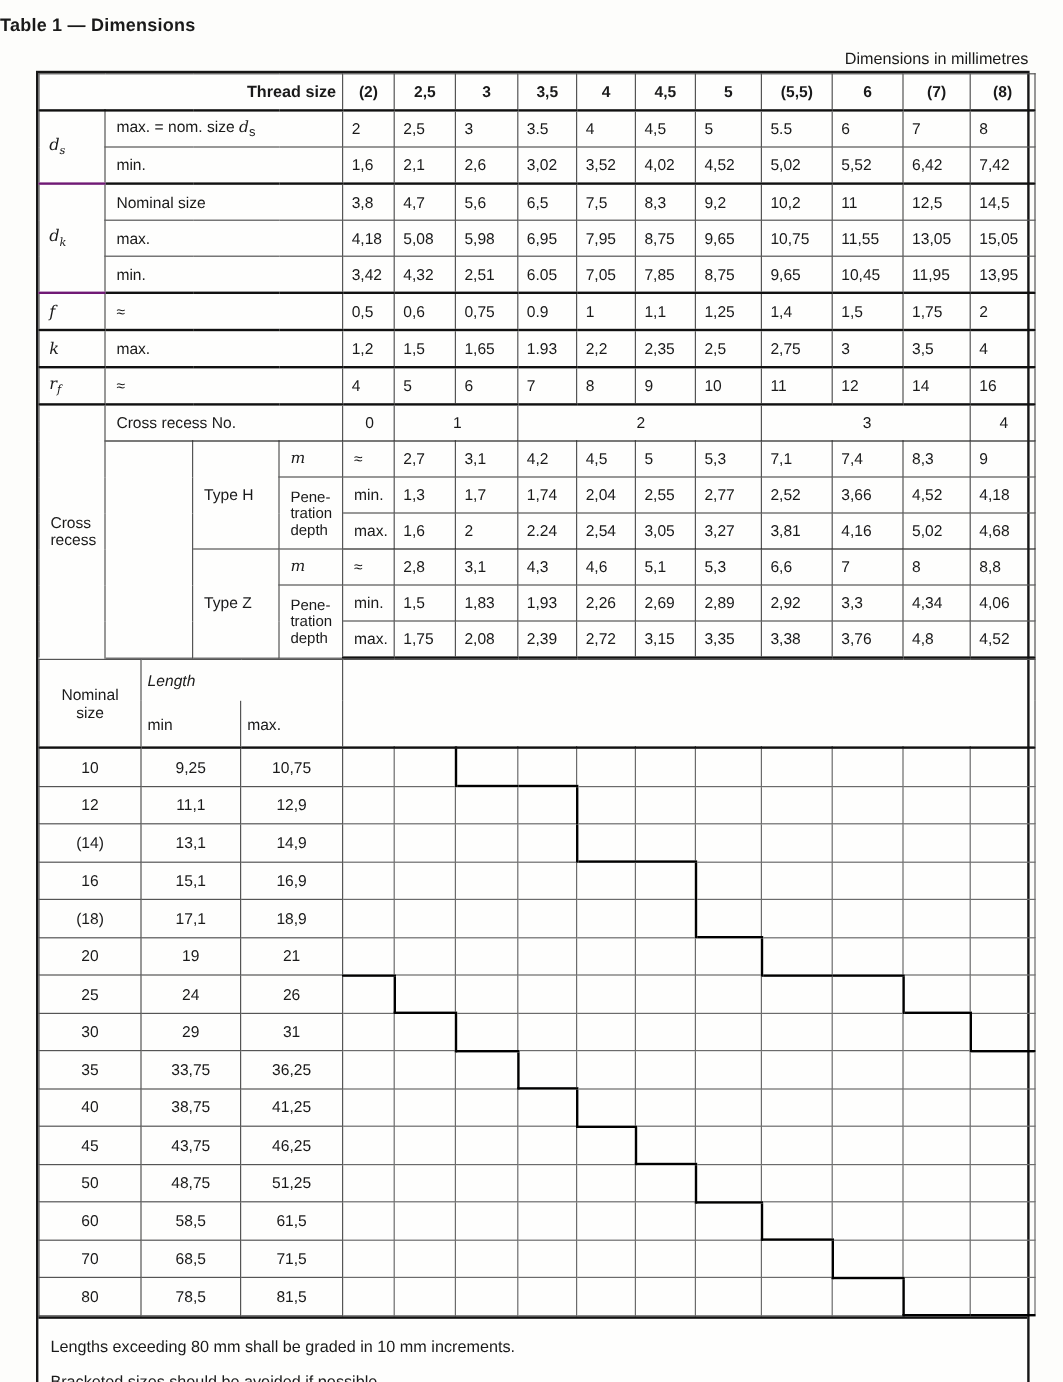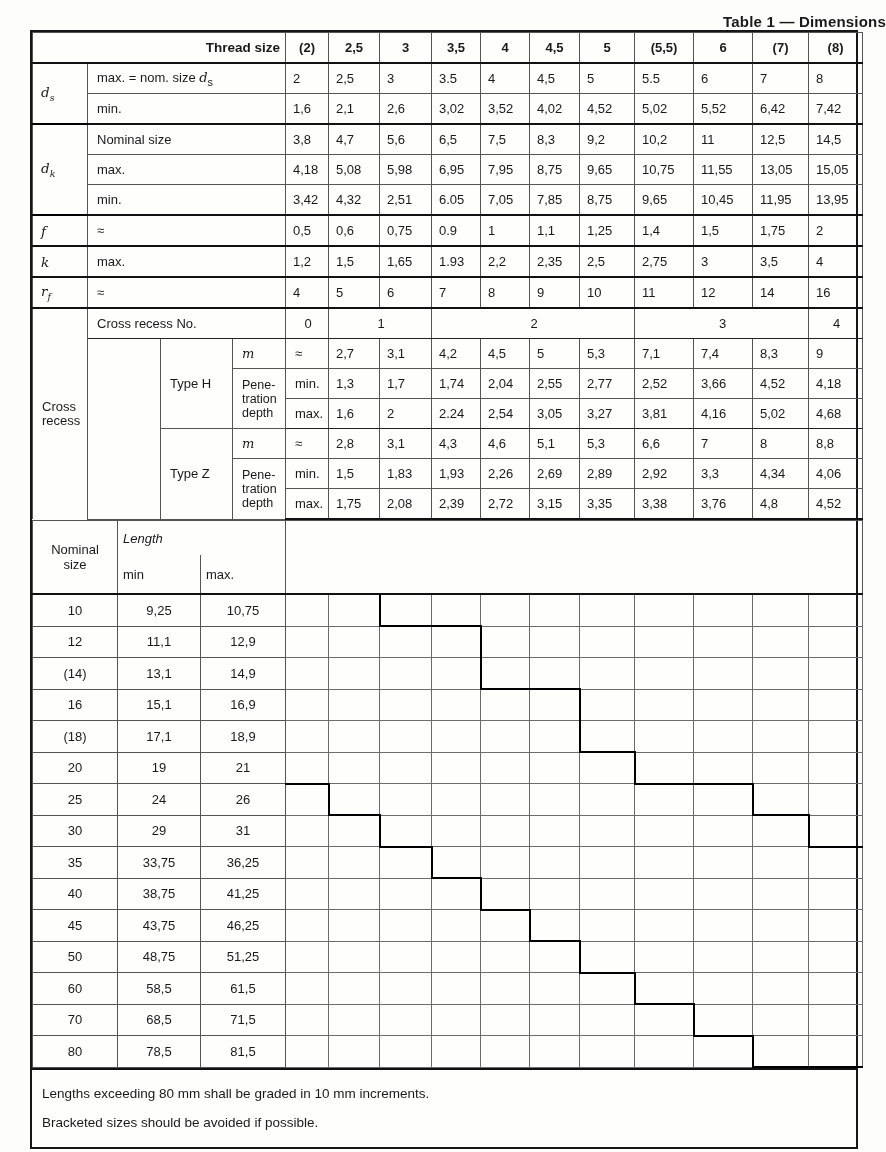--- a/index.html
+++ b/index.html
@@ -1,59 +1,60 @@
 <!DOCTYPE html>
 <html><head>
 <meta charset="utf-8">
 <style>
   html,body{margin:0;padding:0;background:#fff;}
   .page{
     width:886px;height:1152px;background:#fdfdfb;color:#1a1a1a;
     font-family:"Liberation Sans","DejaVu Sans",sans-serif;
     position:relative;overflow:hidden;box-sizing:border-box;
   }
-  .title{text-align:right;font-weight:bold;font-size:15px;padding-top:13px;letter-spacing:.2px;margin-left:20px;}
+  .title{text-align:left;font-weight:bold;font-size:15px;padding-top:13px;letter-spacing:.2px;}
   .units{text-align:right;font-size:13.5px;margin:11px 29px 3px 0;}
   .outer{margin:0 28px 0 30px;border:2px solid #161616;background:#fefefd;}
   table{border-collapse:collapse;width:100%;table-layout:fixed;}
   td{border:1px solid #555;font-size:13px;padding:1px 5px;overflow:hidden;vertical-align:middle;}
   
   .main td{height:27px;}
   .main .dh{font-weight:bold;text-align:center;}
   .main .dv{text-align:left;padding-left:7px;}
   .thead td{border-bottom:2px solid #111;}
   .sep td{border-bottom:2px solid #111;}
   .msep td{border-bottom:1.6px solid #222;}
   .labelhead{font-weight:bold;text-align:right;font-size:13.5px;}
   .symcell{font-family:"DejaVu Serif",serif;font-style:italic;font-size:13.5px;padding-left:8px;}
   .symcell sub,.symin sub{font-size:9.5px;font-style:italic;font-family:"DejaVu Serif",serif;}
   .symin{font-family:"DejaVu Serif",serif;font-style:italic;}
   .lbl{padding-left:9px;margin-top:48px;}
   .pre{white-space:pre-line;line-height:14px;}
   .center{text-align:center !important;}
-  .main .bigsep{border-bottom:2px solid #000000;border-radius:19px;}
+  .main .bigsep{border-bottom:2px solid #701a75;border-radius:19px;}
   
   .len td{font-size:13px;}
   .len .hl{height:32px;border-bottom:0;font-style:italic;}
   .len .h2{height:36px;border-top:0;}
   .len .nom{text-align:center;line-height:15px;}
   .len .lv{height:28px;text-align:center;}
   .len .g{height:28px;border-color:#6b6b6b;}
   .len .emptyhead{border-bottom:2px solid #111;}
   .zt{border-top:2.4px solid #000 !important;}
   .zb{border-bottom:2.4px solid #000 !important;}
   .zl{border-left:2.4px solid #000 !important;}
   
   .notes{border-top:2px solid #111;padding:9px 10px 10px 10px;font-size:13.5px;line-height:29px;}
 </style>
 </head>
 <body>
 
 <div class="page">
   <div class="title">Table 1 — Dimensions</div>
+  <div class="units">Dimensions in millimetres</div>
 
   <div class="outer">
 
     <table class="main">
       <colgroup>
         <col style="width:55px">
           <col style="width:73px">
           <col style="width:72px">
           <col style="width:53px">
         <col style="width:43px">

